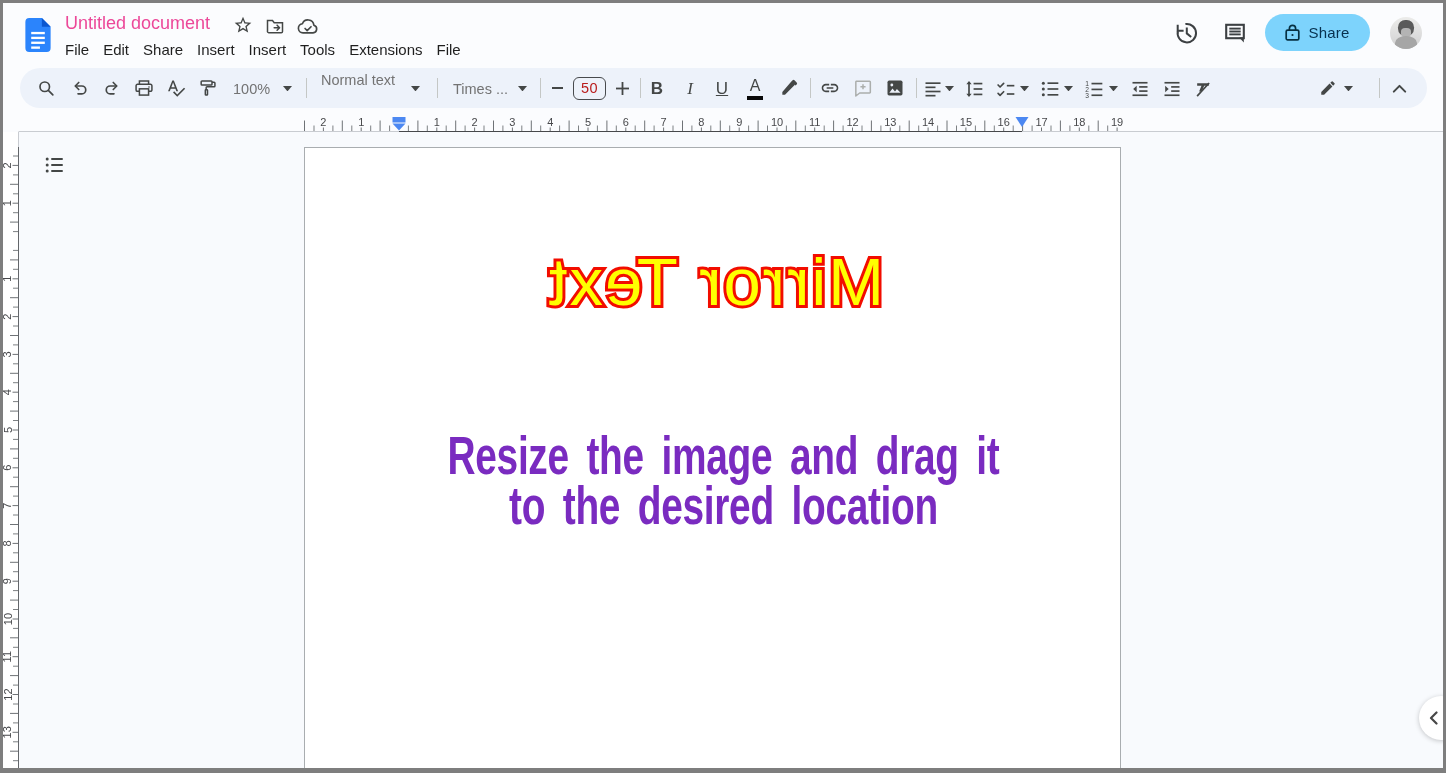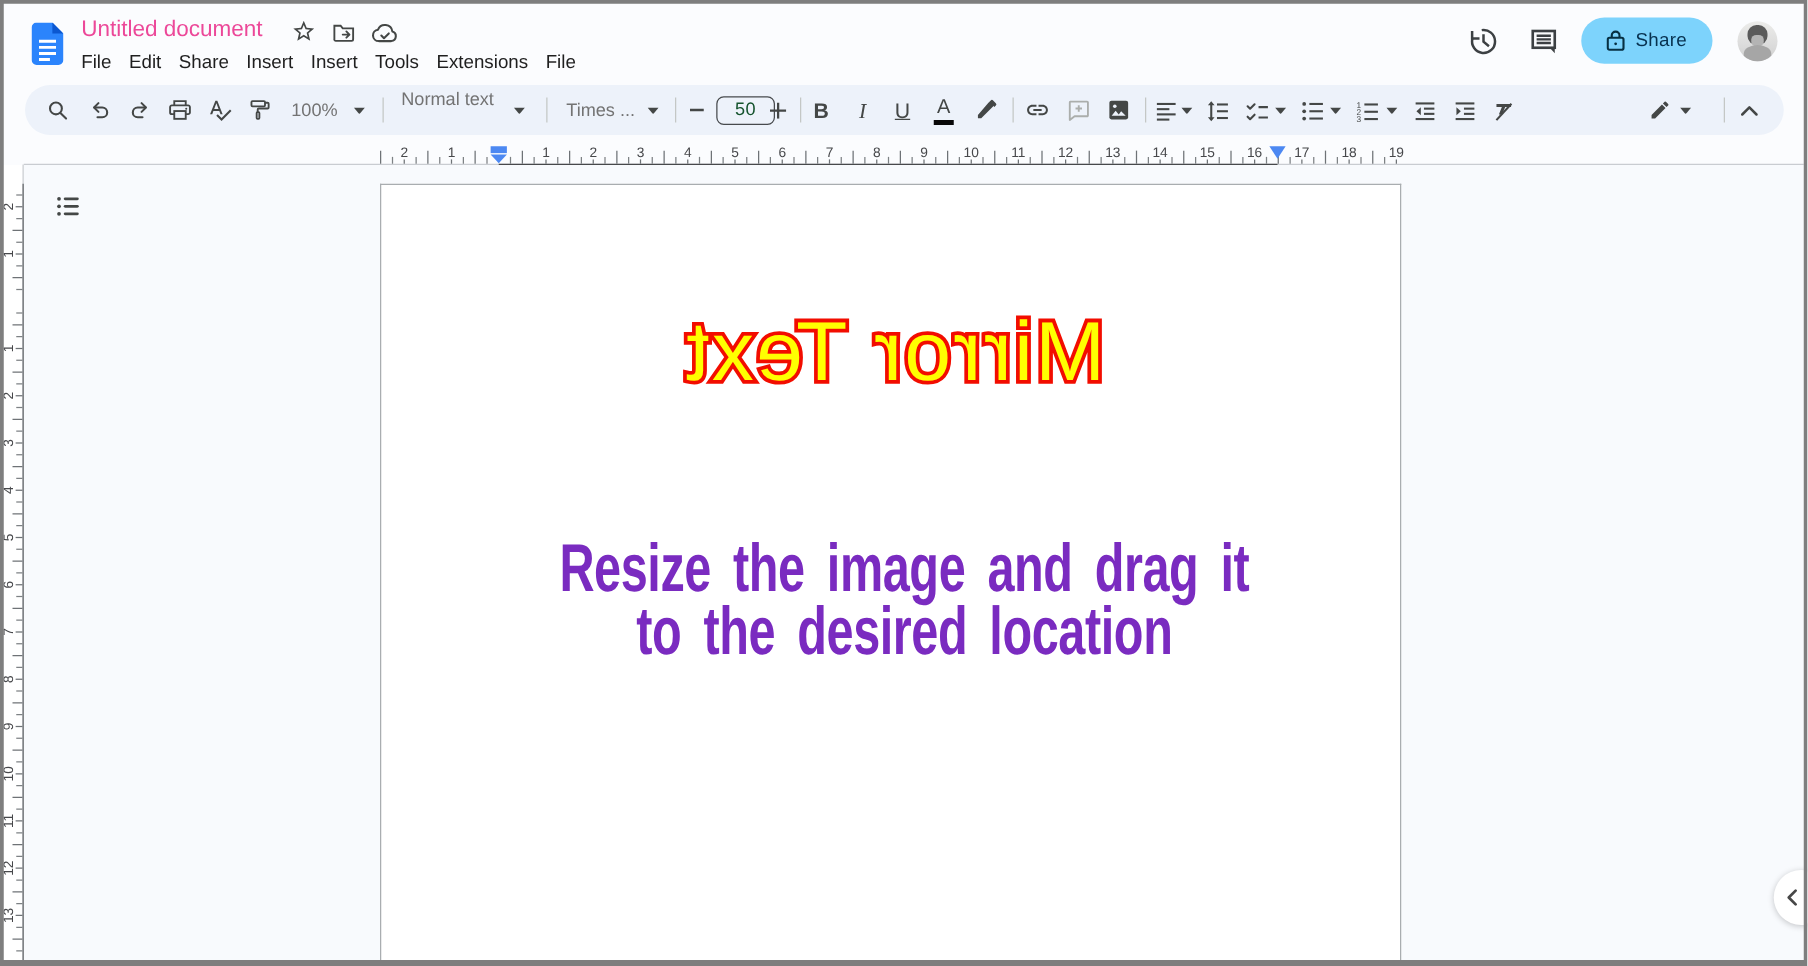--- a/index.html
+++ b/index.html
@@ -127,21 +127,21 @@
     <path d="M0 0h10L5 6z"></path>
   </svg>
 
 <div class="abs tbtxt" style="left:453px;top:80.5px">Times ...</div>
 <svg class="abs" style="left:518px;top:85.5px" width="9" height="5.4" viewBox="0 0 10 6" fill="#444746">
     <path d="M0 0h10L5 6z"></path>
   </svg>
 
 <div class="abs" style="left:552px;top:87.2px;width:11px;height:1.8px;background:#444746"></div>
 
-<div class="abs" style="left:573px;top:76.5px;width:47px;height:23.5px;border:1.4px solid #474a4d;border-radius:6px;display:flex;align-items:center;justify-content:center;font-size:14.5px;color:#14532d;letter-spacing:.5px">50</div>
+<div class="abs" style="left:573px;top:76.5px;width:33px;height:23.5px;border:1.4px solid #474a4d;border-radius:6px;display:flex;align-items:center;justify-content:center;font-size:14.5px;color:#b91c1c;letter-spacing:.5px">50</div>
 
 <svg class="abs" style="left:615.5px;top:81.5px" width="13" height="13" viewBox="0 0 13 13" fill="#444746">
     <rect x="5.6" y="0" width="1.8" height="13"></rect>
     <rect x="0" y="5.6" width="13" height="1.8"></rect>
   </svg>
 
 <div class="abs" style="left:650px;top:79px;width:14px;text-align:center;font-size:17px;font-weight:700;color:#444746">B</div>
 <div class="abs" style="left:684px;top:79px;width:12px;text-align:center;font-size:17px;font-style:italic;font-family:'Liberation Serif',serif;color:#444746">I</div>
 <div class="abs" style="left:714px;top:79px;width:16px;text-align:center;font-size:17px;text-decoration:underline;color:#444746">U</div>
 

